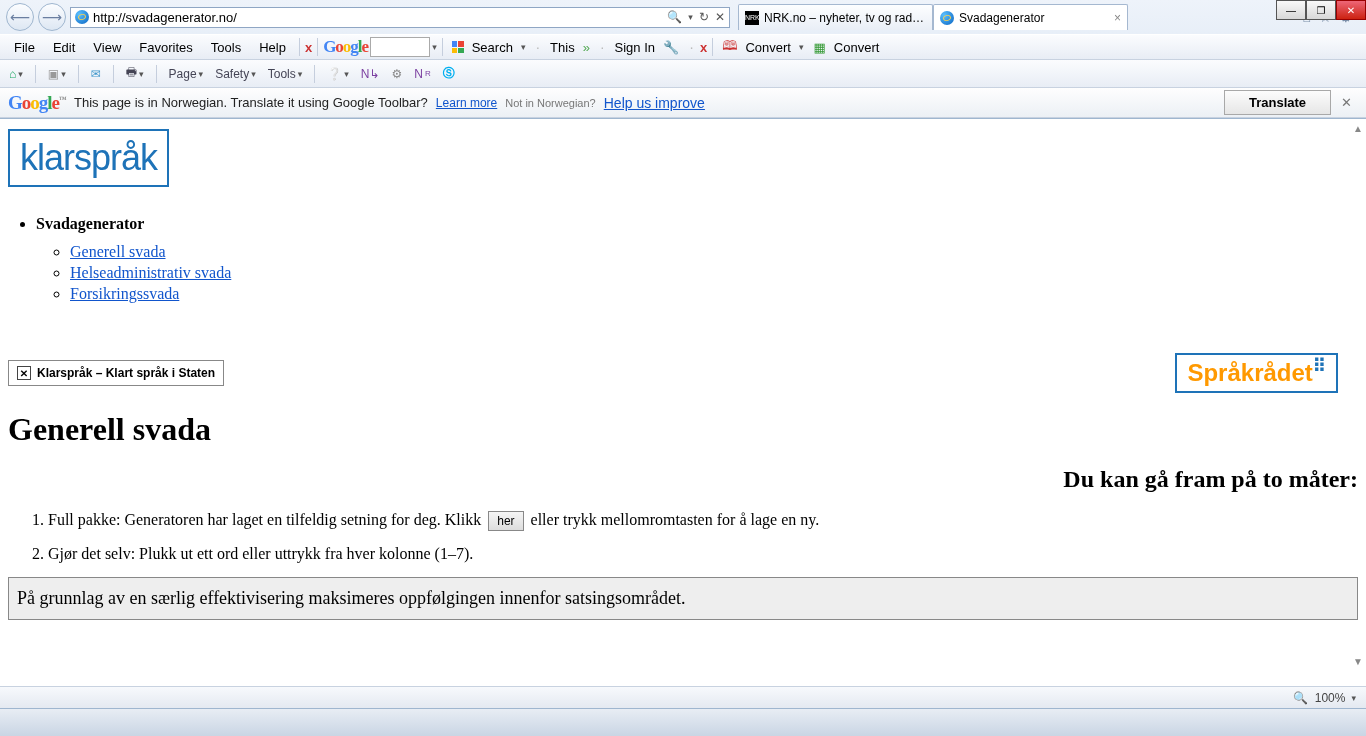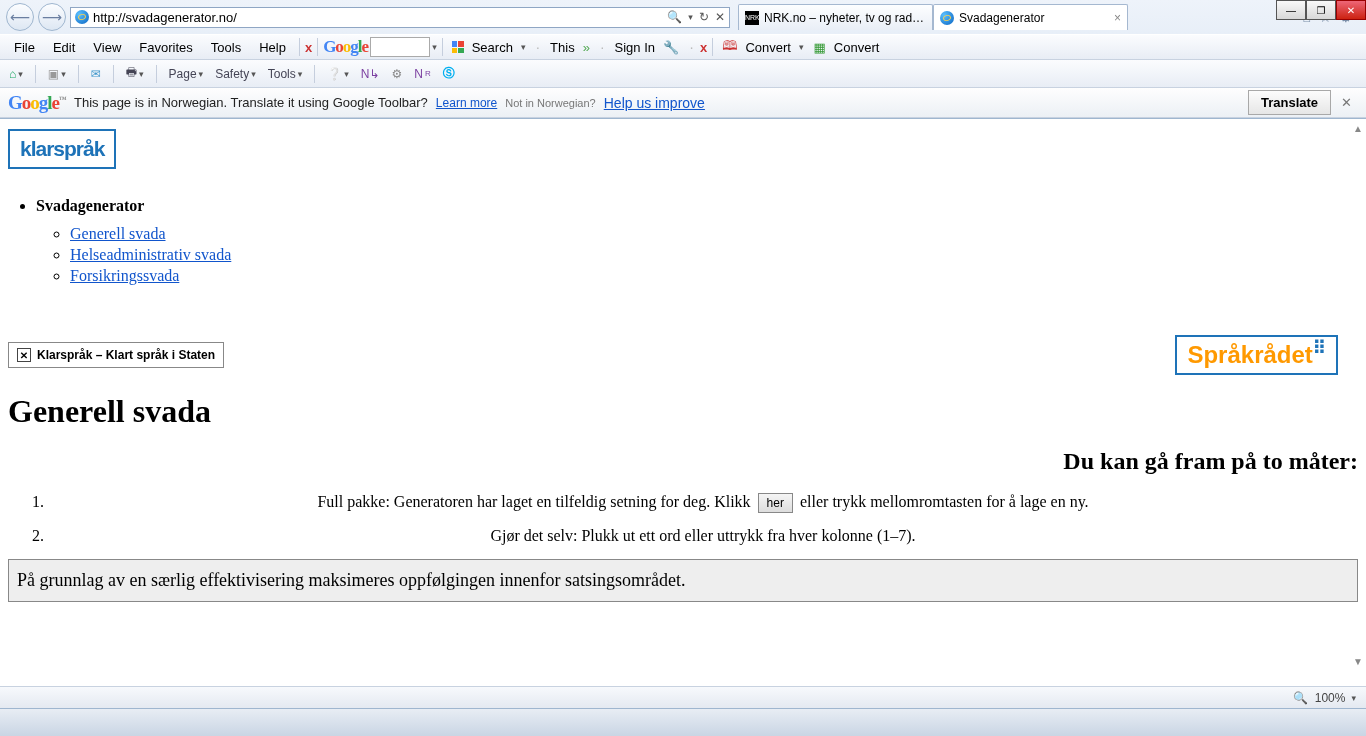--- a/index.html
+++ b/index.html
@@ -44,46 +44,46 @@
   .cmd-row { display:flex; align-items:center; height:28px; background:linear-gradient(#fbfcfe,#e8edf5); border-bottom:1px solid #c8d2e0; padding:0 6px; gap:6px; font-size:12px; }
   .cmd-ico { display:flex; align-items:center; gap:2px; color:#445; padding:2px 3px; }
   .sepv { width:1px; height:18px; background:#c5cedd; margin:0 3px; }
 
   
   .trans-bar { display:flex; align-items:center; height:30px; background:linear-gradient(#fefefe,#ecf0f5); border-bottom:1px solid #c8d2e0; padding:0 8px; gap:8px; font-size:13px; }
   .trans-txt { color:#222; }
   .trans-link { color:#1155cc; text-decoration:underline; cursor:pointer; font-size:12px; }
   .trans-sub { color:#777; font-size:11px; }
   .trans-btns { margin-left:auto; display:flex; gap:4px; align-items:center; }
-  .trans-btn { background:linear-gradient(#fcfcfc,#e6e6e6); border:1px solid #a8a8a8; padding:4px 12px; font-size:13px; cursor:pointer; }
+  .trans-btn { background:linear-gradient(#fcfcfc,#e6e6e6); border:1px solid #a8a8a8; padding:4px 24px; font-size:13px; cursor:pointer; }
   .trans-btn.bold { font-weight:bold; }
   .trans-x { color:#777; padding:0 6px; cursor:pointer; }
 
   
   .viewport { position:relative; height:552px; overflow:hidden; background:#fff; }
   .scroll-ind-up, .scroll-ind-dn { position:absolute; right:3px; color:#888; font-size:10px; }
   .scroll-ind-up { top:4px; } .scroll-ind-dn { bottom:4px; }
   .content { padding:6px 8px 20px 8px; font-family:"Times New Roman", serif; font-size:16px; color:#000; }
   .klarsprak-logo { display:inline-block; border:2px solid #1e73b8; padding:6px 10px; margin:4px 0 20px 0; }
-  .klarsprak-logo span { font-family:Arial,sans-serif; font-weight:bold; font-size:21px; color:#1e73b8; letter-spacing:-1px; }
+  .klarsprak-logo span { font-family:Arial,sans-serif; font-weight:normal; font-size:36px; color:#1e73b8; letter-spacing:-1px; }
   .navlist { margin:8px 0 20px 28px; }
   .navlist > li { list-style:disc; margin-bottom:6px; font-weight:bold; }
   .sublist { margin:10px 0 0 34px; font-weight:normal; }
   .sublist li { list-style:circle; margin-bottom:3px; }
   .sublist a { color:#1155cc; text-decoration:underline; }
 
   .boxrow { display:flex; justify-content:space-between; align-items:center; margin:50px 0 16px 0; }
   .stamp { border:1px solid #888; padding:5px 8px; font-family:"Segoe UI",sans-serif; font-size:12px; font-weight:bold; display:flex; align-items:center; gap:6px; }
   .stamp .xbox { border:1px solid #444; width:14px; height:14px; display:flex; align-items:center; justify-content:center; font-size:10px; }
   .sprakradet { border:2px solid #1e73b8; padding:4px 10px; font-family:Arial,sans-serif; font-size:24px; font-weight:bold; color:#ff9900; margin-right:20px; }
   .sprakradet .dots { color:#1e73b8; font-size:18px; line-height:0; vertical-align:super; }
 
   h1.page-h1 { font-size:32px; font-weight:bold; margin:18px 0 18px 0; }
   h2.page-h2 { font-size:24px; font-weight:bold; margin:12px 0 18px 0;text-align:right; }
-  ol.steps { margin-left:40px;text-align:center; }
+  ol.steps { margin-left:40px; }
   ol.steps li { margin-bottom:14px; font-size:16px; }
   .her-btn { display:inline-block; background:linear-gradient(#f5f5f5,#ddd); border:1px solid #888; padding:2px 8px; font-family:"Segoe UI",sans-serif; font-size:12px; vertical-align:baseline; margin:0 3px; }
   .result-box { border:1px solid #888; background:#eee; padding:10px 8px; margin:8px 0 0 0; font-size:18px; }
 
   
   .status-bar { position:absolute; bottom:28px; left:0; right:0; height:22px; background:linear-gradient(#f7f9fc,#e4e9f1); border-top:1px solid #c8d2e0; display:flex; align-items:center; justify-content:flex-end; padding:0 10px; gap:6px; font-size:12px; color:#444; }
   .zoom-ico { color:#5a7; font-size:12px; }
 
   
   .taskbar { position:absolute; bottom:0; left:0; right:0; height:28px; background:linear-gradient(#e8edf4,#c9d5e4); border-top:1px solid #9fb6cf; }

